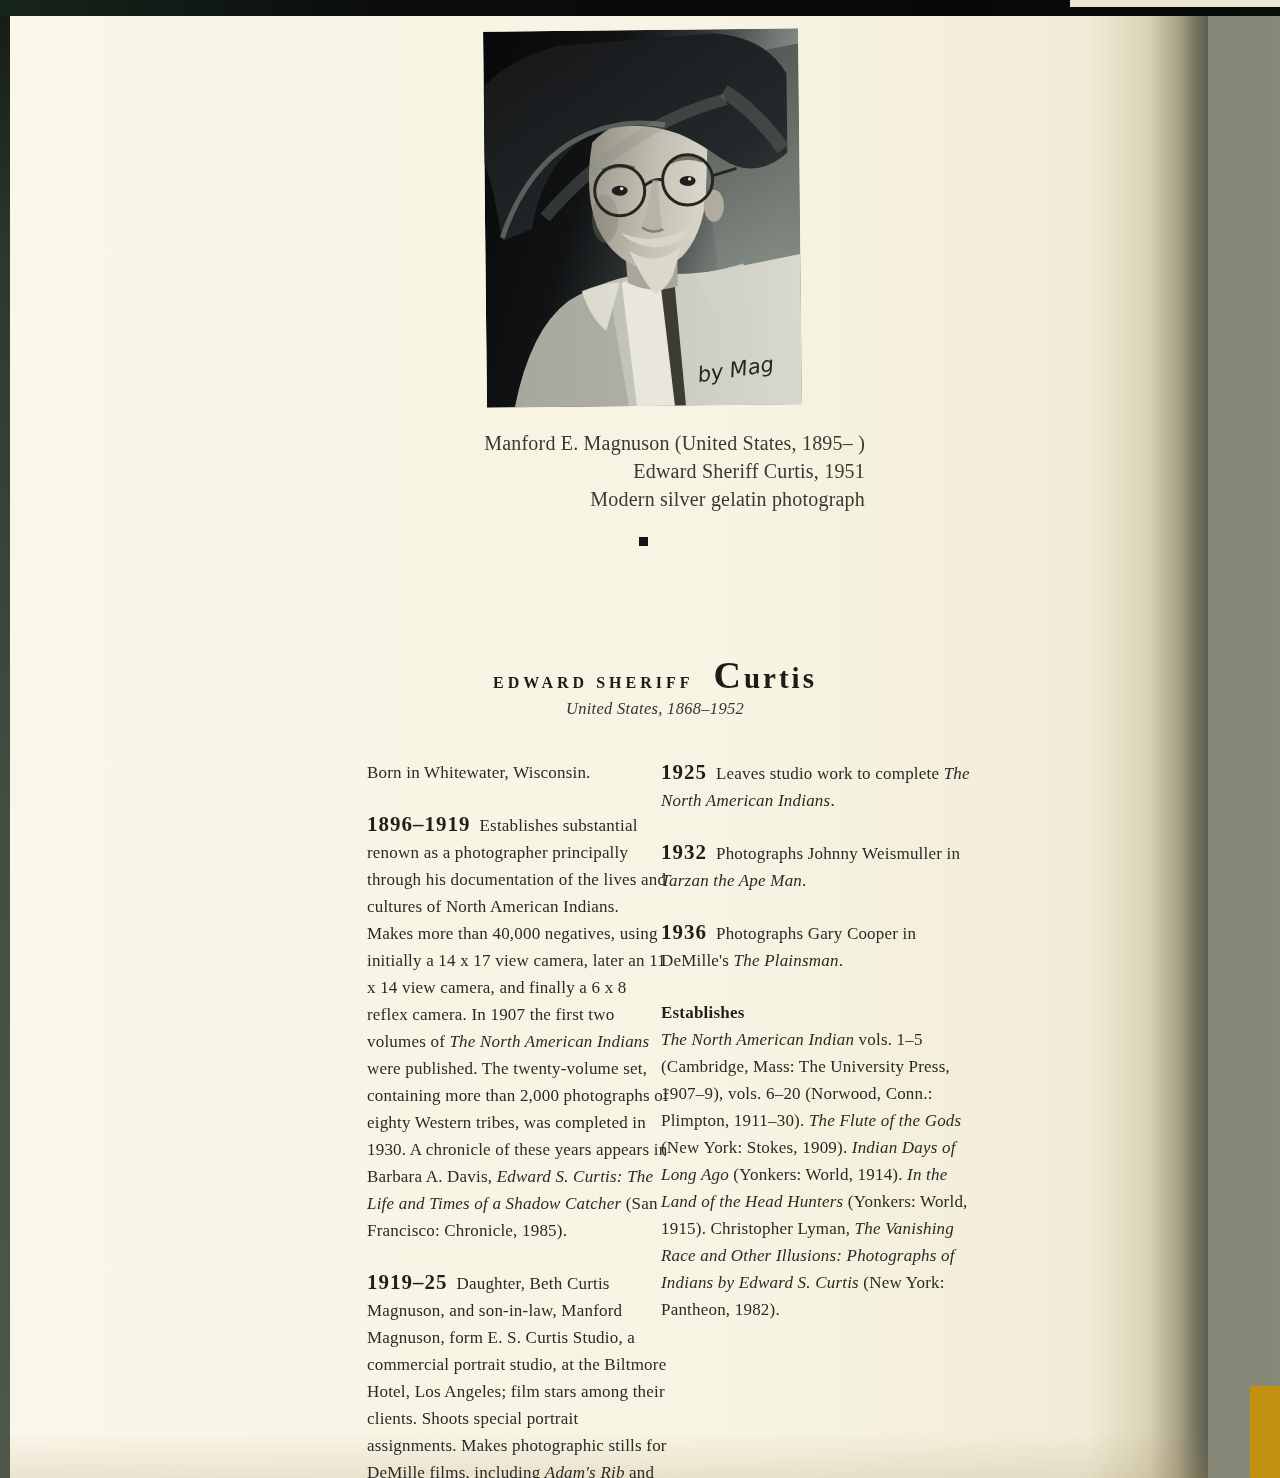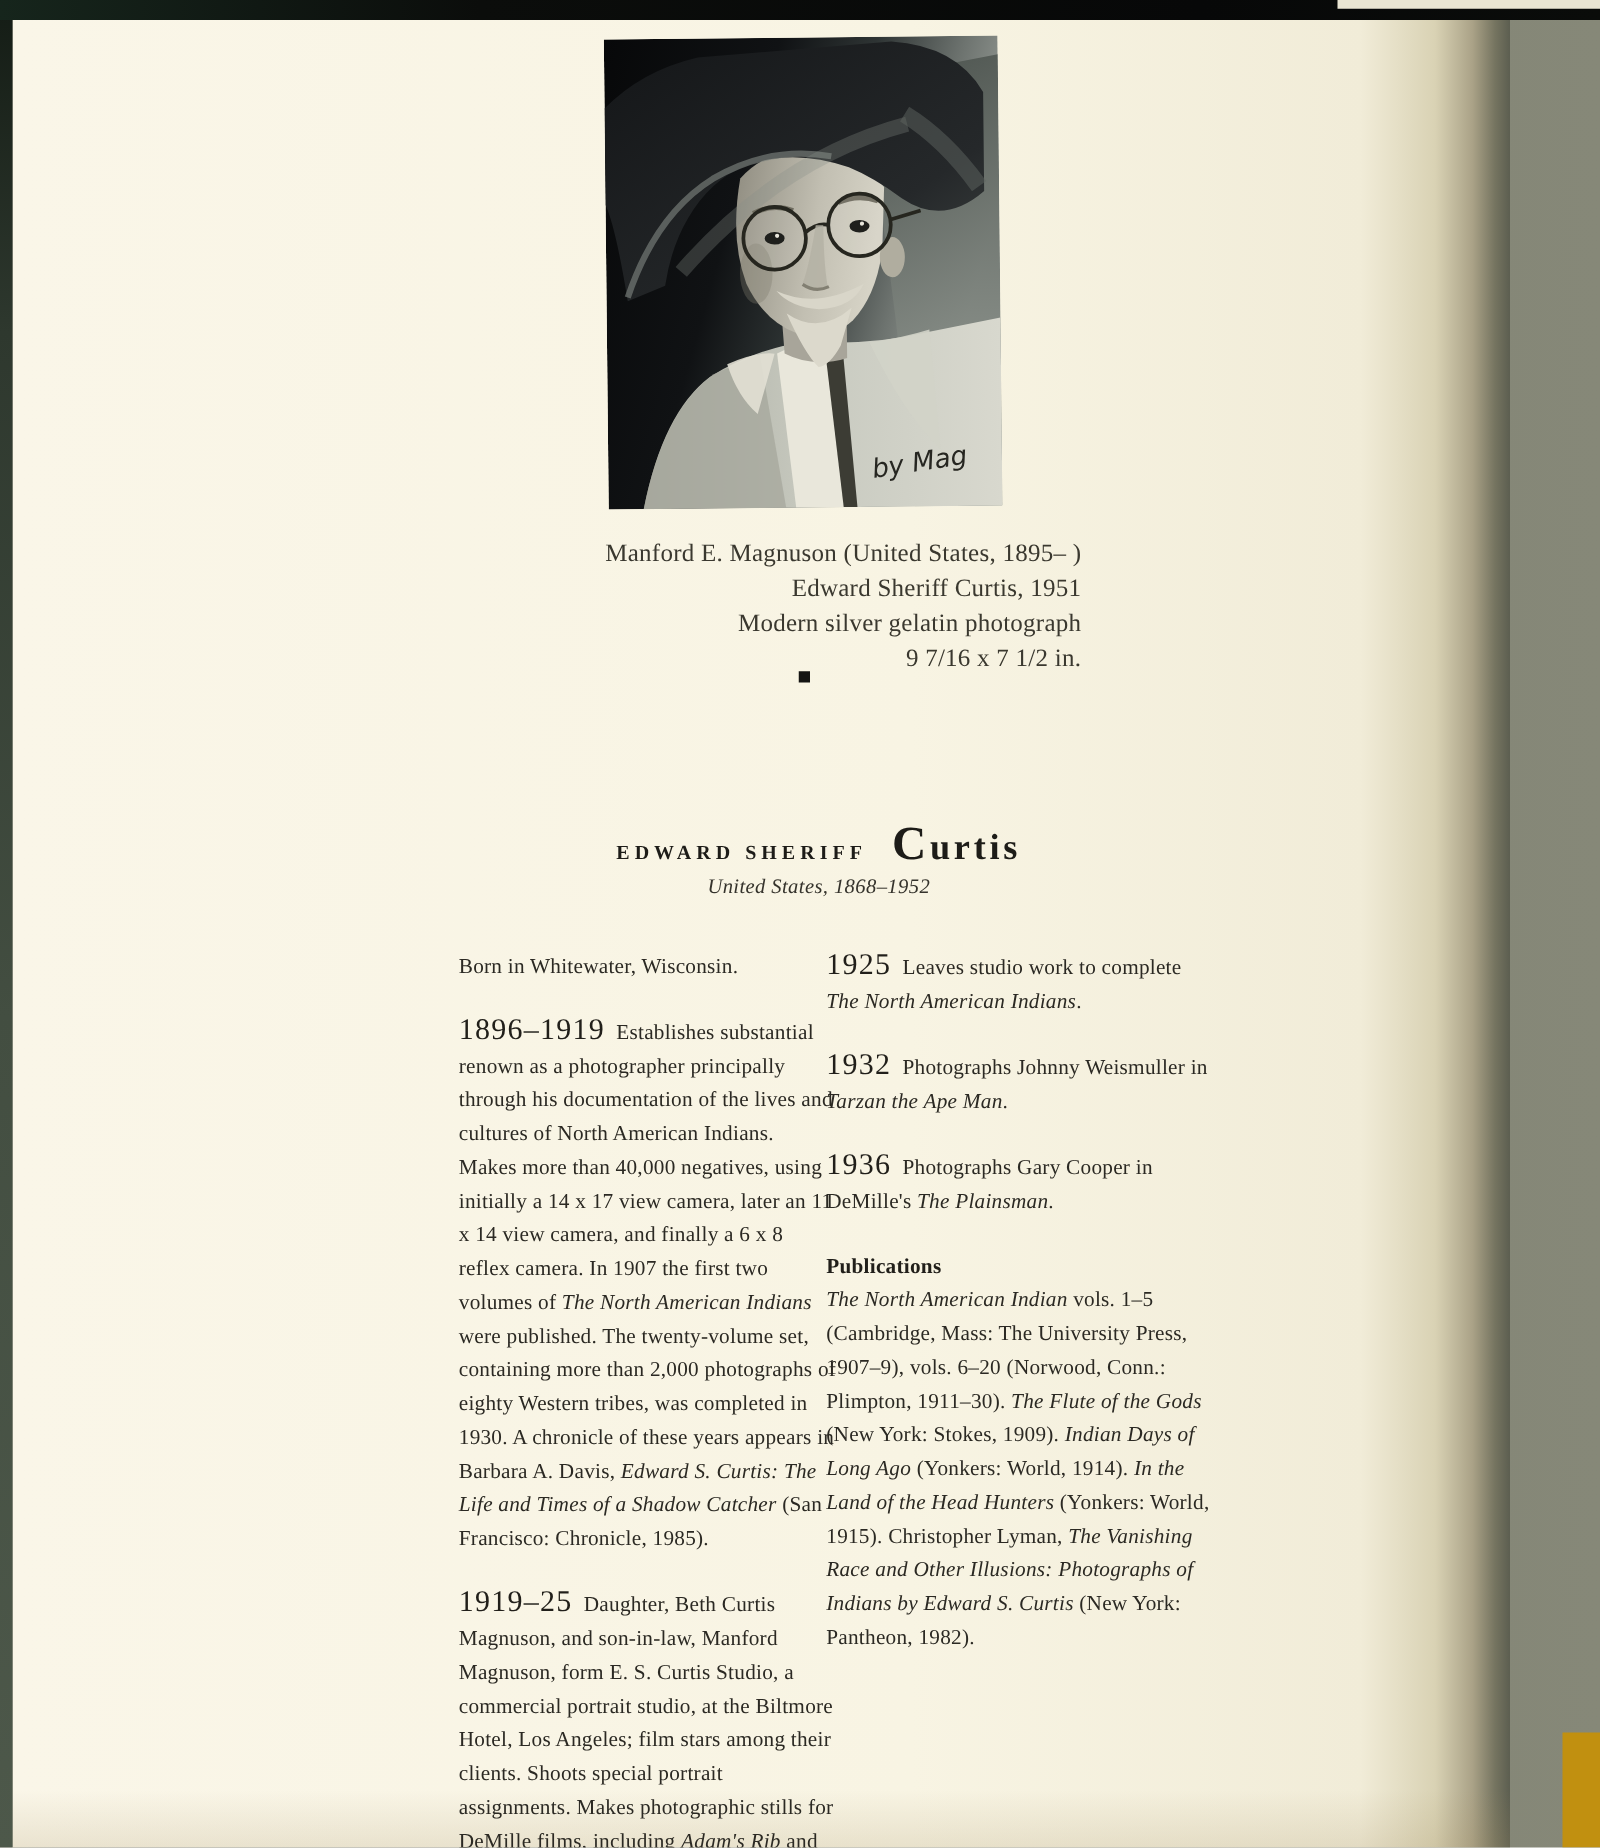--- a/index.html
+++ b/index.html
@@ -68,21 +68,21 @@
   }
   
   .col{
     position:absolute;top:746px;font-size:17px;line-height:27px;z-index:3;
     color:#2b2923;letter-spacing:0.2px;
   }
   .col-left{left:357px;width:302px;}
   .col-right{left:651px;width:312px;}
   .entry{margin:0 0 25px 0;}
   .entry .year{
-    font-weight:normal;font-size:24px;letter-spacing:1px;margin-right:9px;color:#211f1a;text-align:right;
+    font-weight:bold;font-size:21px;letter-spacing:1px;margin-right:9px;color:#211f1a;text-align:right;
   }
   .pub-heading{margin:0;font-weight:bold;color:#211f1a;}
 </style>
 </head>
 <body>
 
 <div class="scan-top-strip"></div>
 <div class="scan-top-corner"></div>
 <div class="book-left-edge"></div>
 <div class="accent-yellow-block" id="yellow-block" style="background: rgb(193, 144, 16);"></div>
@@ -162,38 +162,37 @@
       <path d="M144,220 Q170,238 196,216 L187,246 Q178,262 169,263 Q158,252 144,220 Z" fill="#dcd9cc"></path>
 
       <text x="212" y="352" font-size="21" font-style="italic" fill="#262621" font-family="'DejaVu Sans', sans-serif" transform="rotate(-8 212 352)">by Mag</text>
     </svg>
   </figure>
 
   <div class="caption">
     <div>Manford E. Magnuson (United States, 1895– )</div>
     <div>Edward Sheriff Curtis, 1951</div>
     <div>Modern silver gelatin photograph</div>
-    <div>9 7/16 x 7 1/2 in.</div>
   </div>
   <div class="square-bullet"></div>
 
   <div class="bio-header">
     <div class="bio-name">
       <span class="name-first">EDWARD SHERIFF</span>
       <span class="name-last">Curtis</span>
     </div>
     <div class="bio-lifespan">United States, 1868–1952</div>
   </div>
 
   <div class="col col-left" id="col-left">
       <p class="entry"><span>Born in Whitewater, Wisconsin.</span></p>
       <p class="entry"><span class="year">1896–1919</span><span>Establishes substantial renown as a photographer principally through his documentation of the lives and cultures of North American Indians. Makes more than 40,000 negatives, using initially a 14 x 17 view camera, later an 11 x 14 view camera, and finally a 6 x 8 reflex camera. In 1907 the first two volumes of </span><i>The North American Indians</i><span> were published. The twenty-volume set, containing more than 2,000 photographs of eighty Western tribes, was completed in 1930. A chronicle of these years appears in Barbara A. Davis, </span><i>Edward S. Curtis: The Life and Times of a Shadow Catcher</i><span> (San Francisco: Chronicle, 1985).</span></p>
       <p class="entry"><span class="year">1919–25</span><span>Daughter, Beth Curtis Magnuson, and son-in-law, Manford Magnuson, form E. S. Curtis Studio, a commercial portrait studio, at the Biltmore Hotel, Los Angeles; film stars among their clients. Shoots special portrait assignments. Makes photographic stills for DeMille films, including </span><i>Adam's Rib</i><span> and </span></p>
     </div>
   <div class="col col-right" id="col-right">
       <p class="entry"><span class="year">1925</span><span>Leaves studio work to complete </span><i>The North American Indians</i><span>.</span></p>
       <p class="entry"><span class="year">1932</span><span>Photographs Johnny Weismuller in </span><i>Tarzan the Ape Man</i><span>.</span></p>
       <p class="entry"><span class="year">1936</span><span>Photographs Gary Cooper in DeMille's </span><i>The Plainsman</i><span>.</span></p>
-      <p class="pub-heading">Publications</p>
+      <p class="pub-heading">Establishes</p>
       <p class="entry"><i>The North American Indian</i><span> vols. 1–5 (Cambridge, Mass: The University Press, 1907–9), vols. 6–20 (Norwood, Conn.: Plimpton, 1911–30). </span><i>The Flute of the Gods</i><span> (New York: Stokes, 1909). </span><i>Indian Days of Long Ago</i><span> (Yonkers: World, 1914). </span><i>In the Land of the Head Hunters</i><span> (Yonkers: World, 1915). Christopher Lyman, </span><i>The Vanishing Race and Other Illusions: Photographs of Indians by Edward S. Curtis</i><span> (New York: Pantheon, 1982).</span></p>
     </div>
 
 </div>
 
 </body></html>

